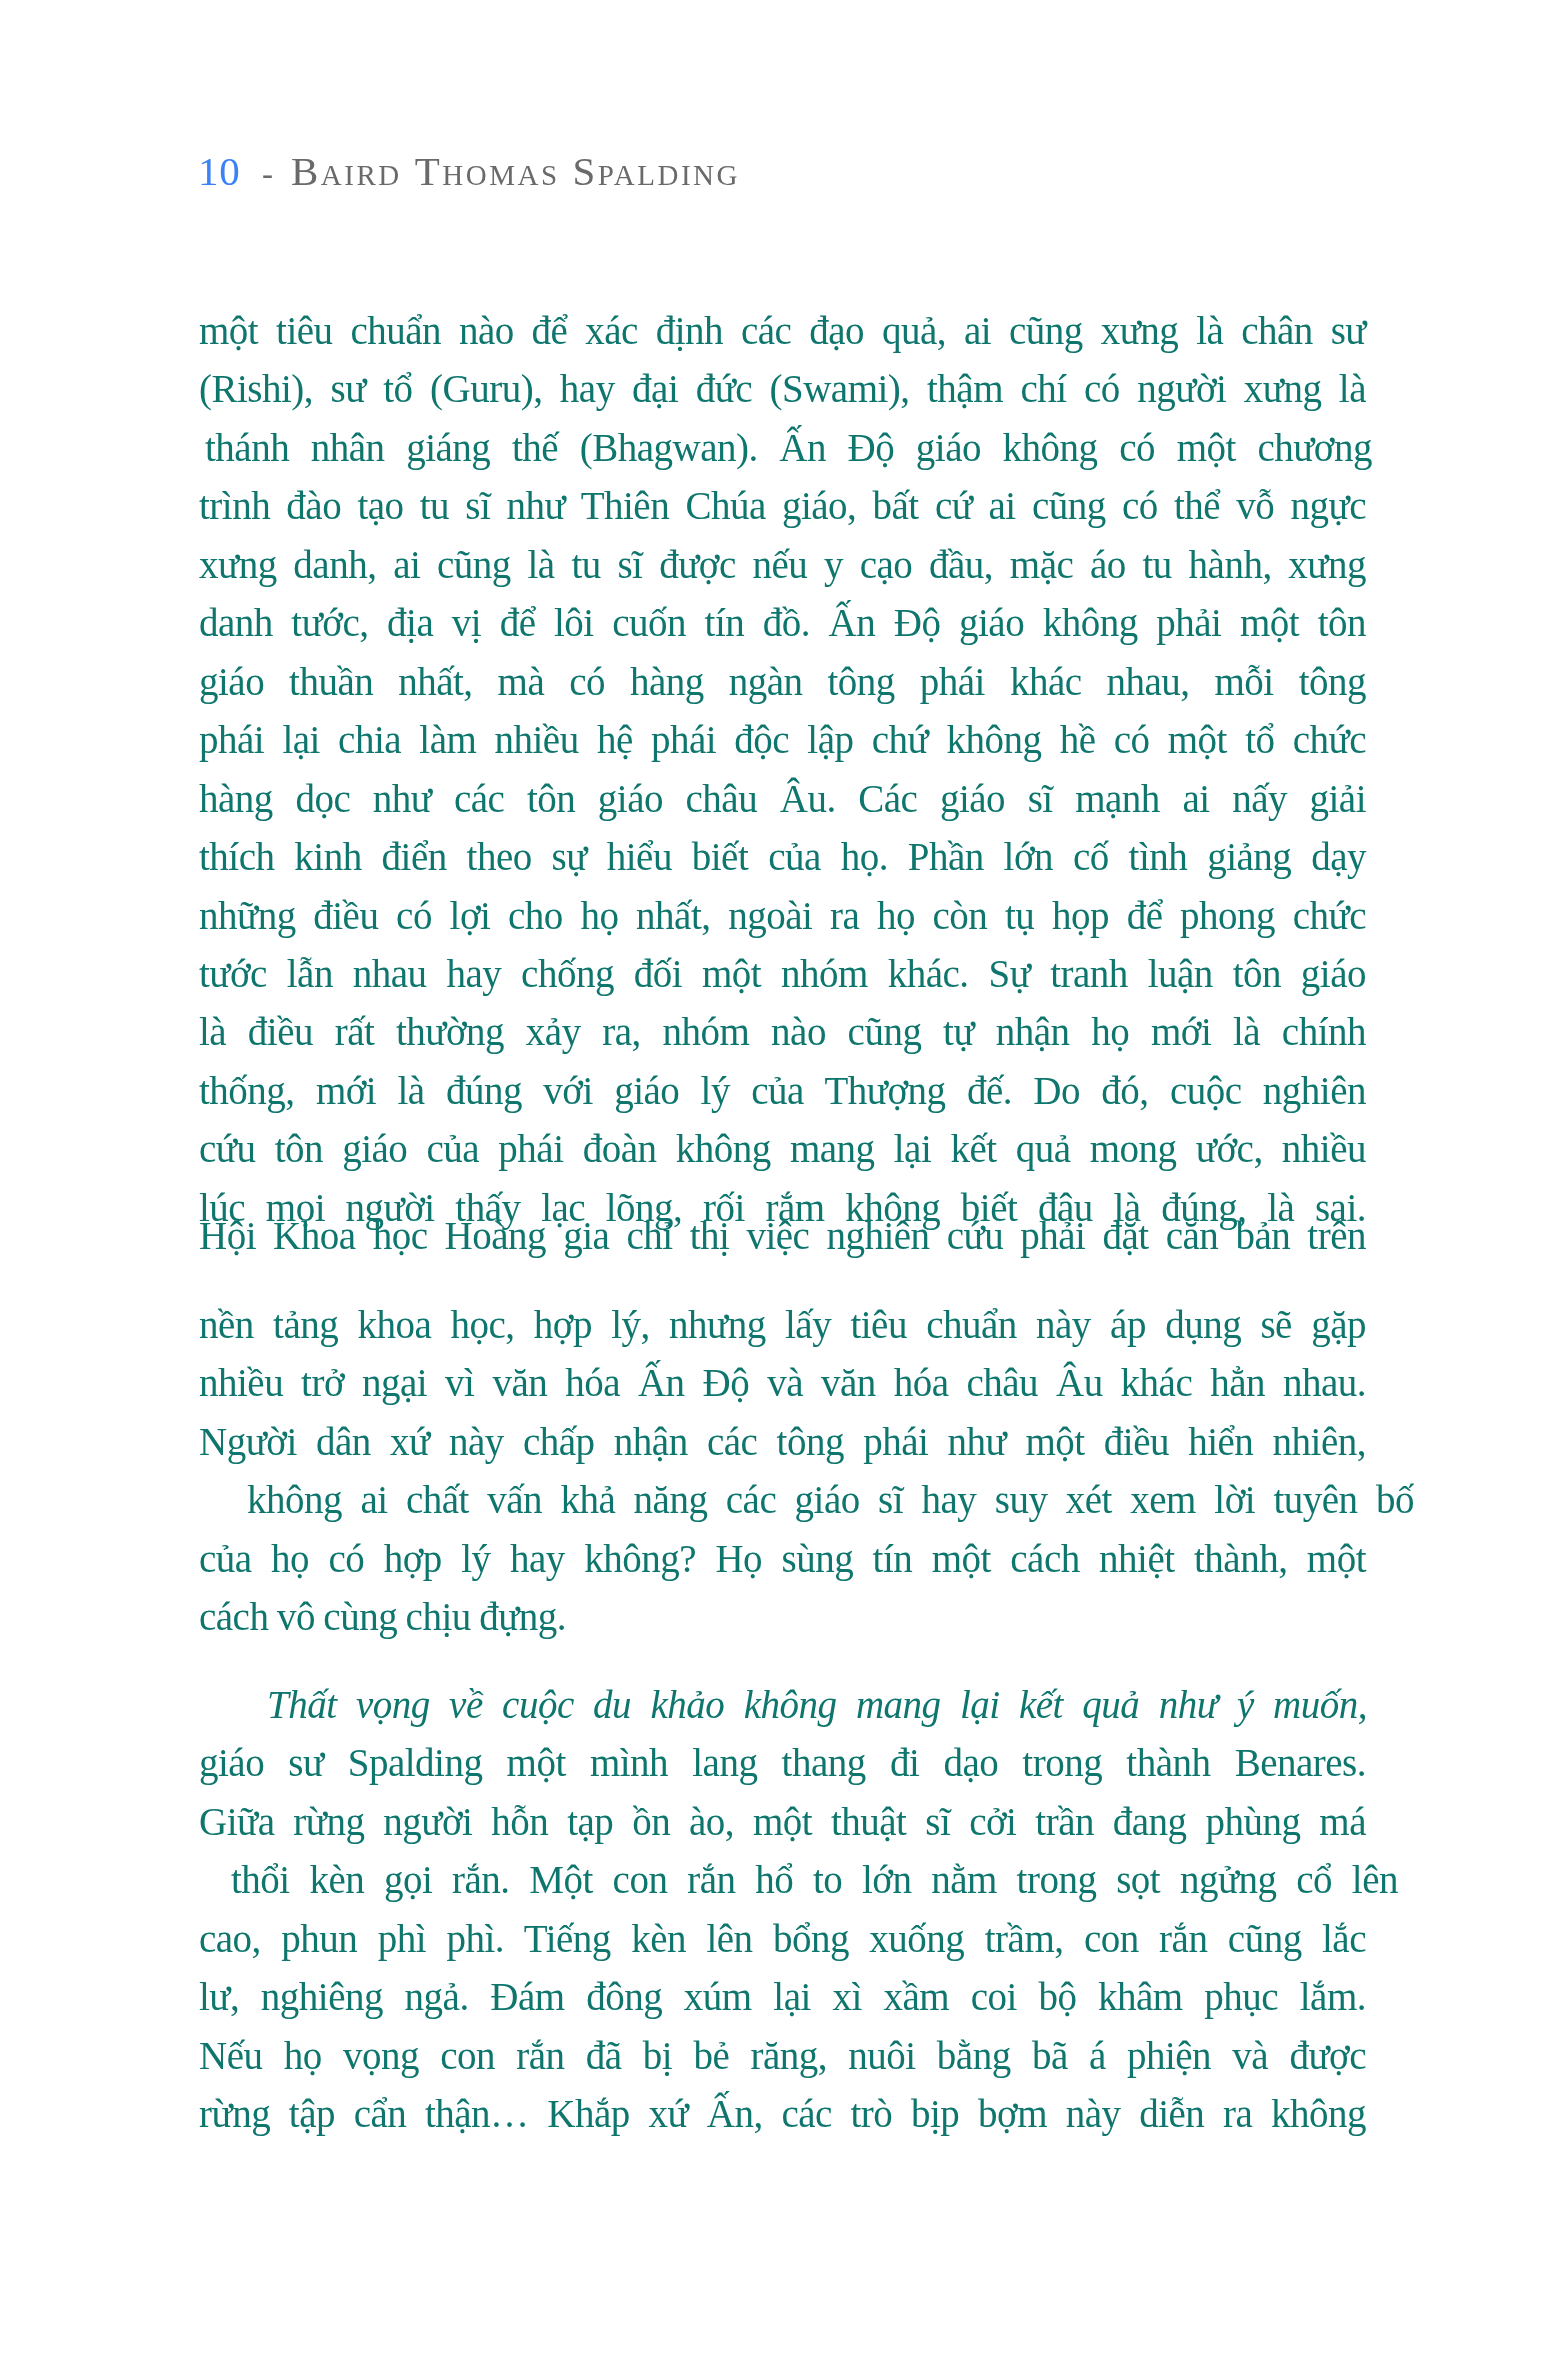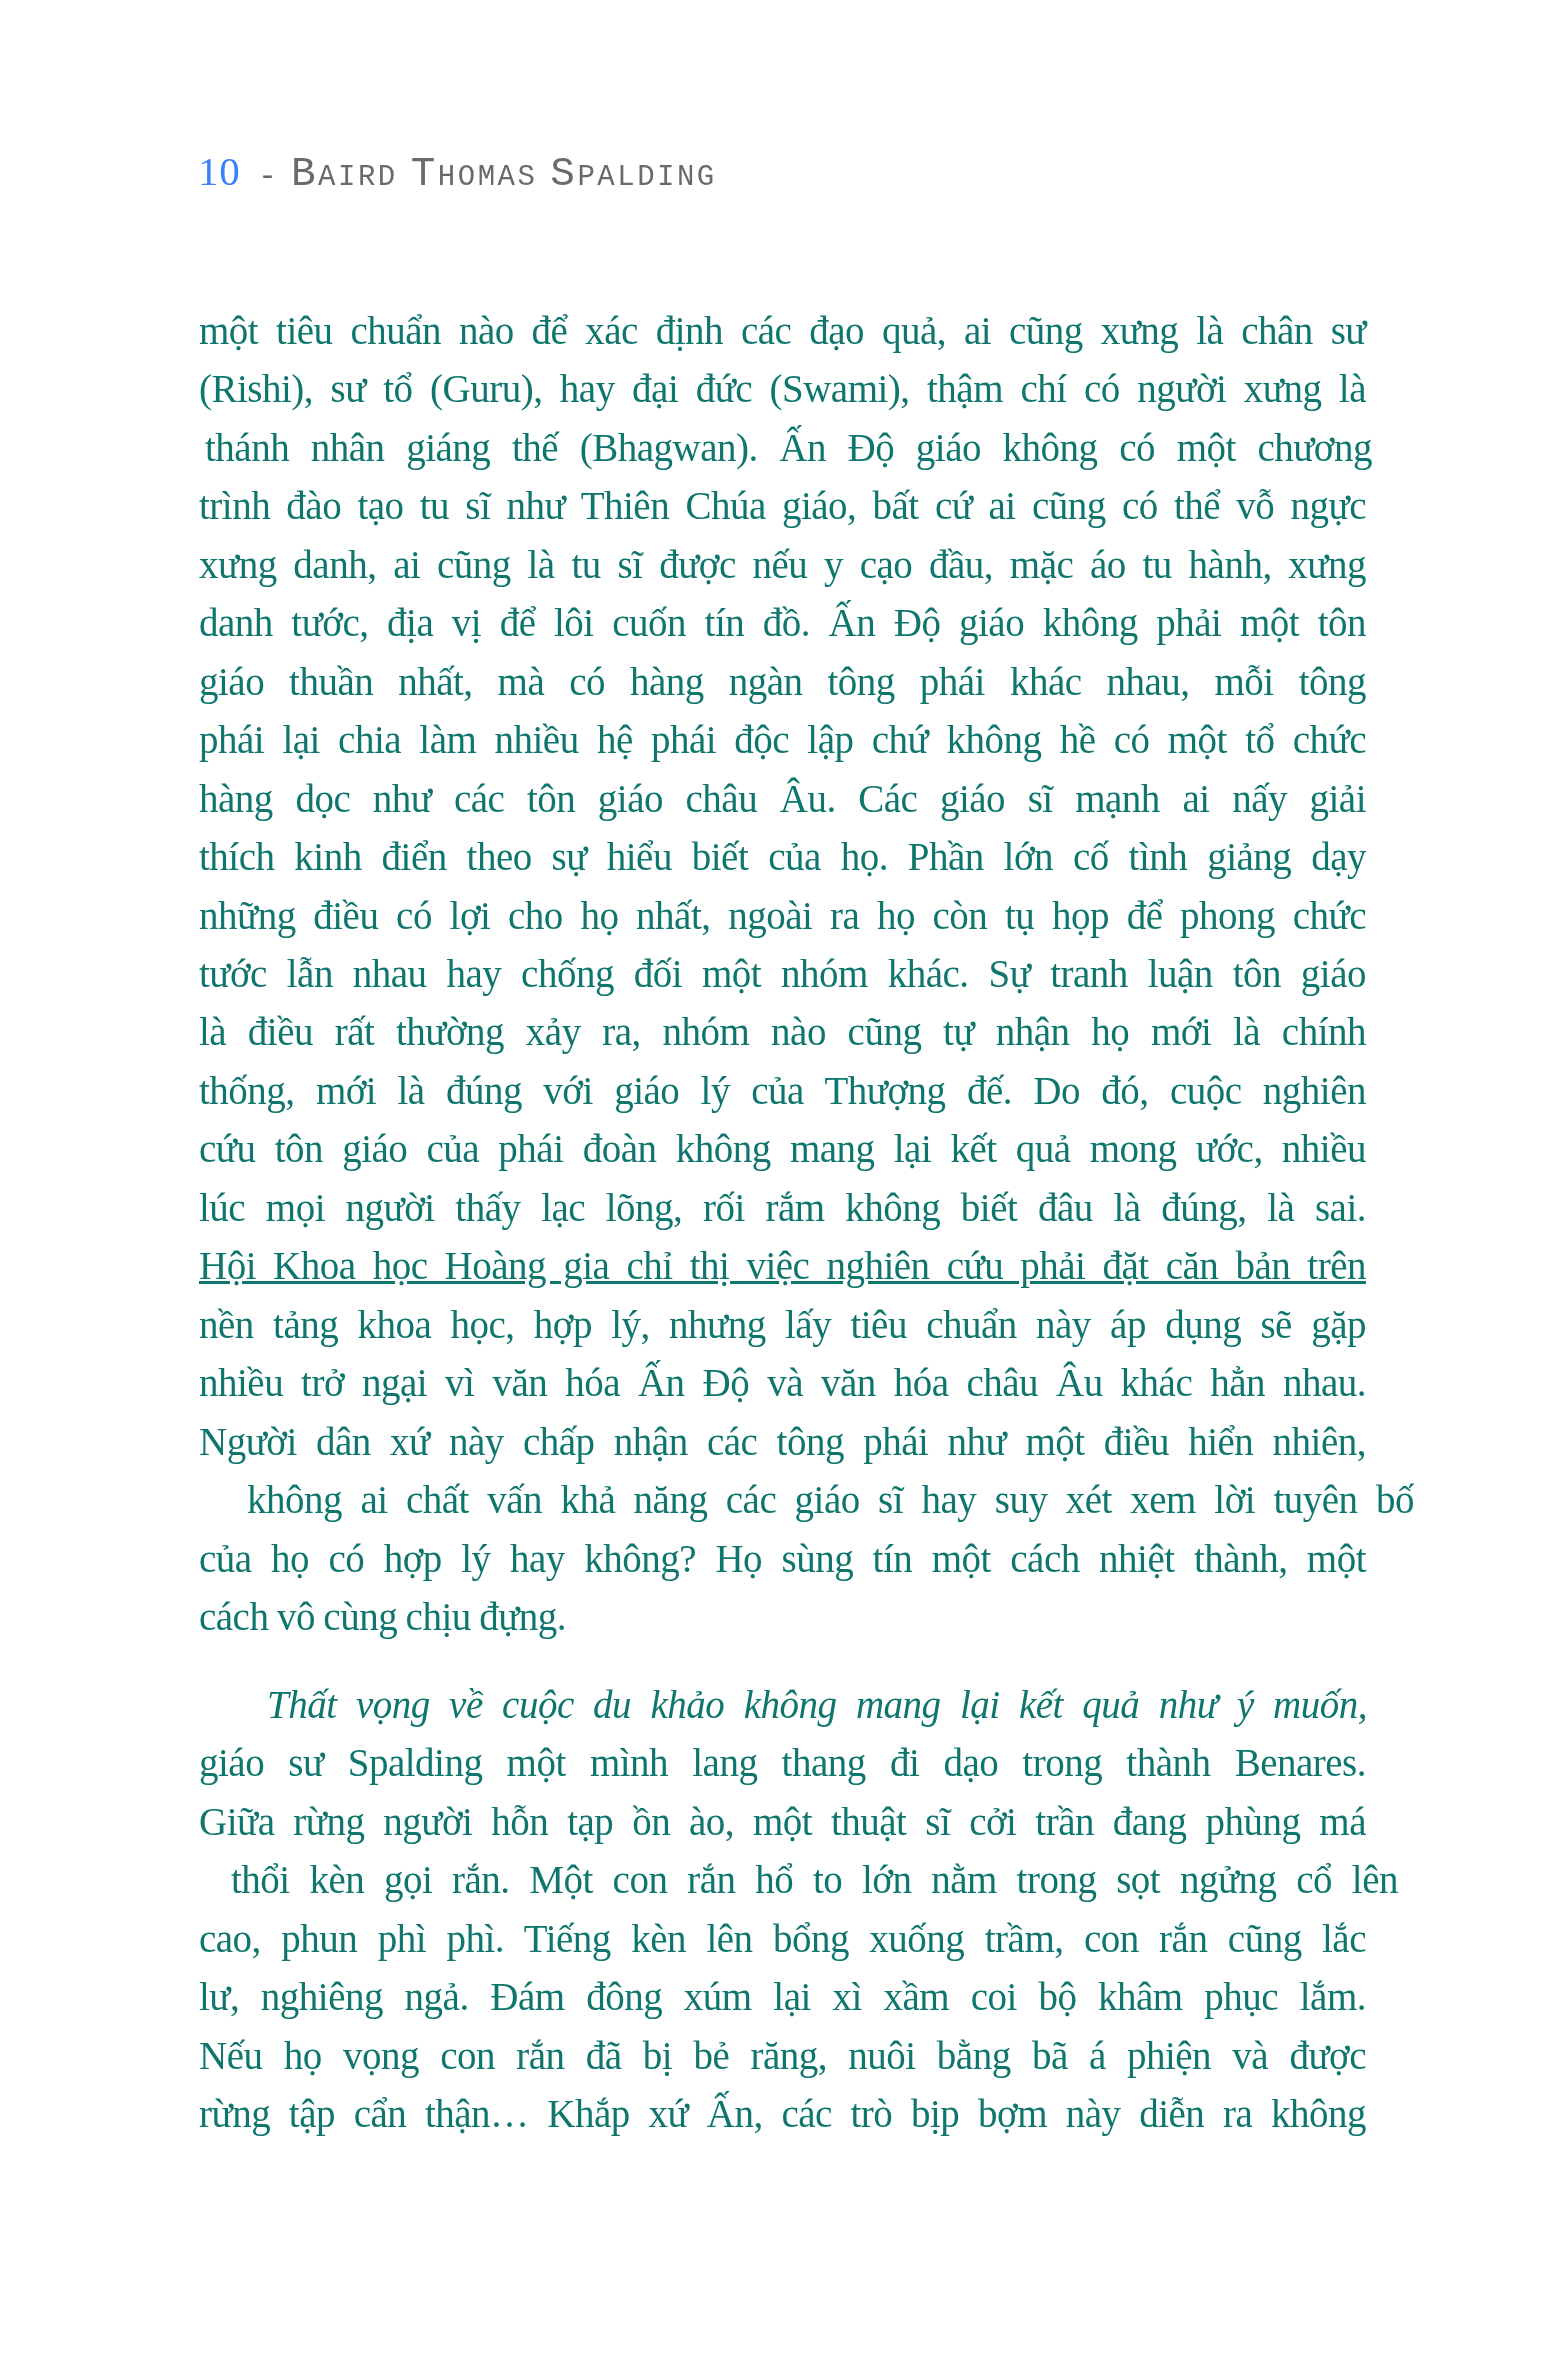--- a/index.html
+++ b/index.html
@@ -35,21 +35,20 @@
     margin: 0 18px 0 21.4px;
   }
   .running-head {
     font-size: 41px;
     color: #6a6a6a;
     font-variant: small-caps;
     letter-spacing: 2.5px;
   }
   .running-head .word {
     margin-right: 13px;
-    font-family: Liberation Mono, monospace;
   }
   .body-text {
     position: absolute;
     left: 199px;
     top: 0;
     width: 1167px;
   }
   .paragraph {
     position: absolute;
     left: 0;
@@ -99,21 +98,21 @@
       <div class="line" style="top: 351px;">giáo thuần nhất, mà có hàng ngàn tông phái khác nhau, mỗi tông</div>
       <div class="line" style="top: 409px;">phái lại chia làm nhiều hệ phái độc lập chứ không hề có một tổ chức</div>
       <div class="line" style="top: 468px;">hàng dọc như các tôn giáo châu Âu. Các giáo sĩ mạnh ai nấy giải</div>
       <div class="line" style="top: 526px;">thích kinh điển theo sự hiểu biết của họ. Phần lớn cố tình giảng dạy</div>
       <div class="line" style="top: 585px;">những điều có lợi cho họ nhất, ngoài ra họ còn tụ họp để phong chức</div>
       <div class="line" style="top: 643px;">tước lẫn nhau hay chống đối một nhóm khác. Sự tranh luận tôn giáo</div>
       <div class="line" style="top: 701px;">là điều rất thường xảy ra, nhóm nào cũng tự nhận họ mới là chính</div>
       <div class="line" style="top: 760px;">thống, mới là đúng với giáo lý của Thượng đế. Do đó, cuộc nghiên</div>
       <div class="line" style="top: 818px;">cứu tôn giáo của phái đoàn không mang lại kết quả mong ước, nhiều</div>
       <div class="line" style="top: 877px;">lúc mọi người thấy lạc lõng, rối rắm không biết đâu là đúng, là sai.</div>
-      <div class="line" style="top: 935px; text-decoration: underline;">Hội Khoa học Hoàng gia chỉ thị việc nghiên cứu phải đặt căn bản trên</div>
+      <div class="line" style="top: 905px;">Hội Khoa học Hoàng gia chỉ thị việc nghiên cứu phải đặt căn bản trên</div>
       <div class="line" style="top: 994px;">nền tảng khoa học, hợp lý, nhưng lấy tiêu chuẩn này áp dụng sẽ gặp</div>
       <div class="line" style="top: 1052px;">nhiều trở ngại vì văn hóa Ấn Độ và văn hóa châu Âu khác hẳn nhau.</div>
       <div class="line" style="top: 1111px;">Người dân xứ này chấp nhận các tông phái như một điều hiển nhiên,</div>
       <div class="line" style="top: 1169px; margin-left: 48px;">không ai chất vấn khả năng các giáo sĩ hay suy xét xem lời tuyên bố</div>
       <div class="line" style="top: 1228px;">của họ có hợp lý hay không? Họ sùng tín một cách nhiệt thành, một</div>
       <div class="line last" style="top: 1286px;">cách vô cùng chịu đựng.</div>
     </section>
   <section class="paragraph" id="para-1" style="top: 1676px;">
       <div class="line indent" style="top: 0px; font-style: italic;">Thất vọng về cuộc du khảo không mang lại kết quả như ý muốn,</div>
       <div class="line" style="top: 58px;">giáo sư Spalding một mình lang thang đi dạo trong thành Benares.</div>

